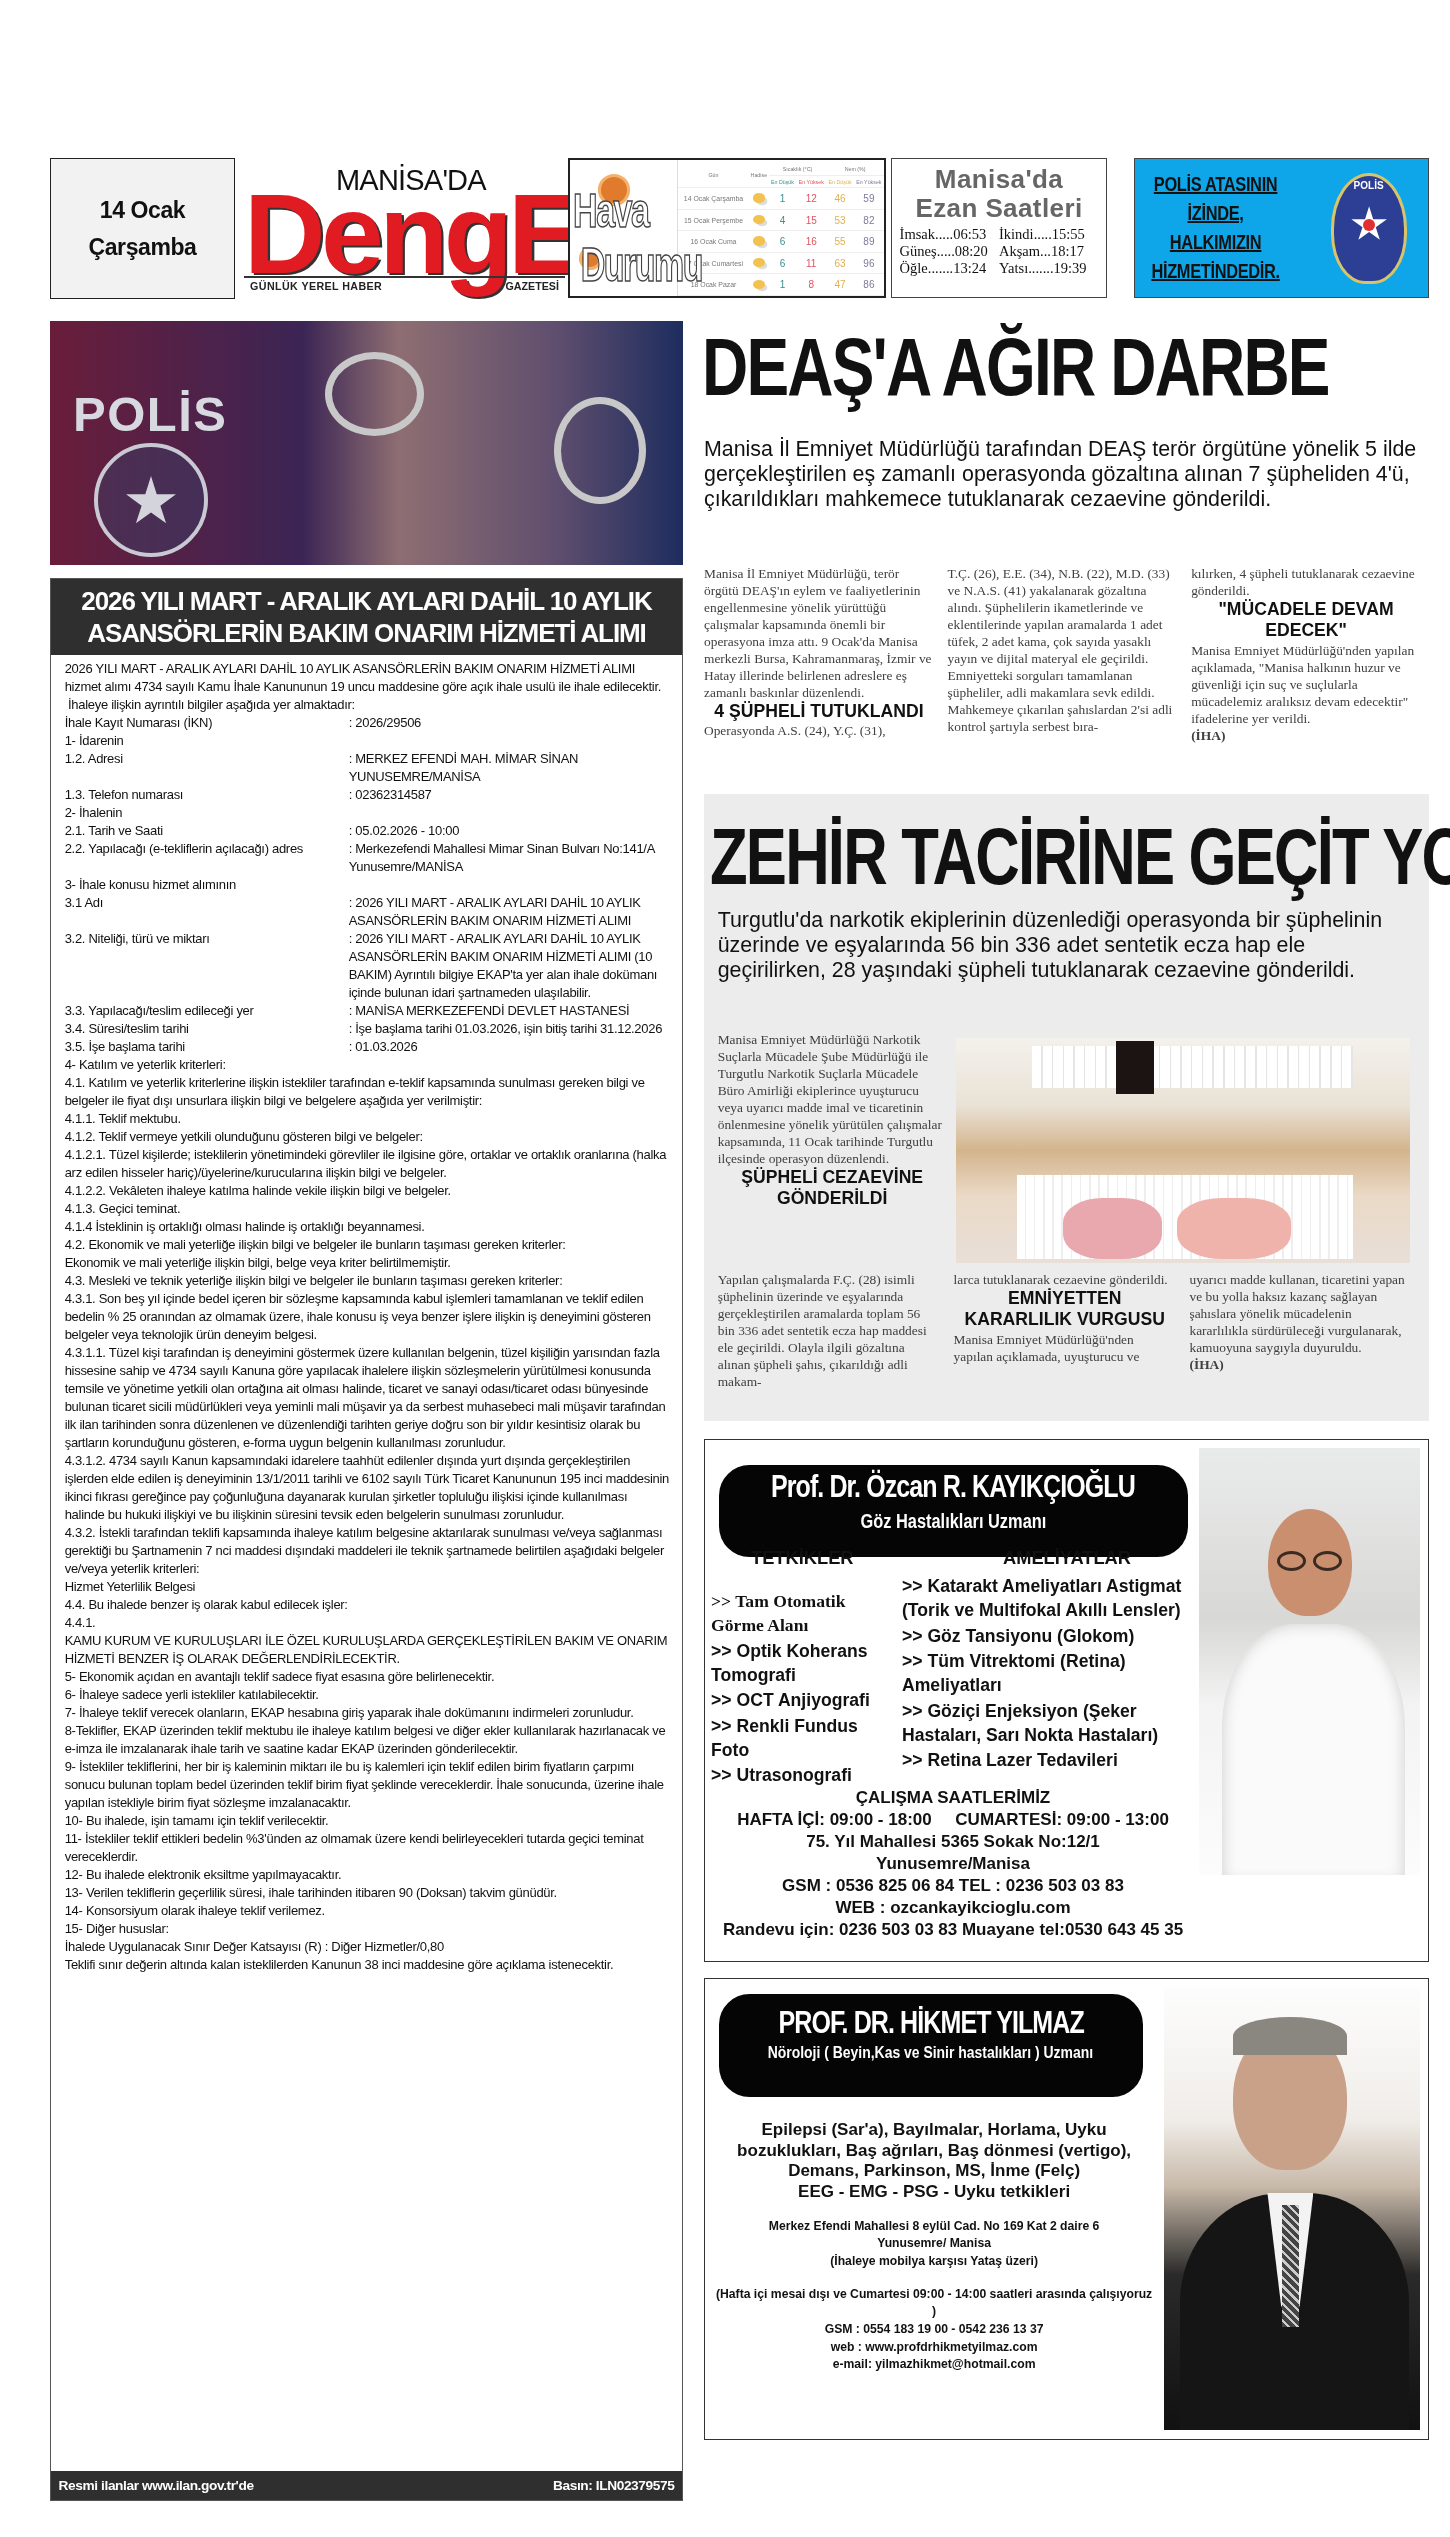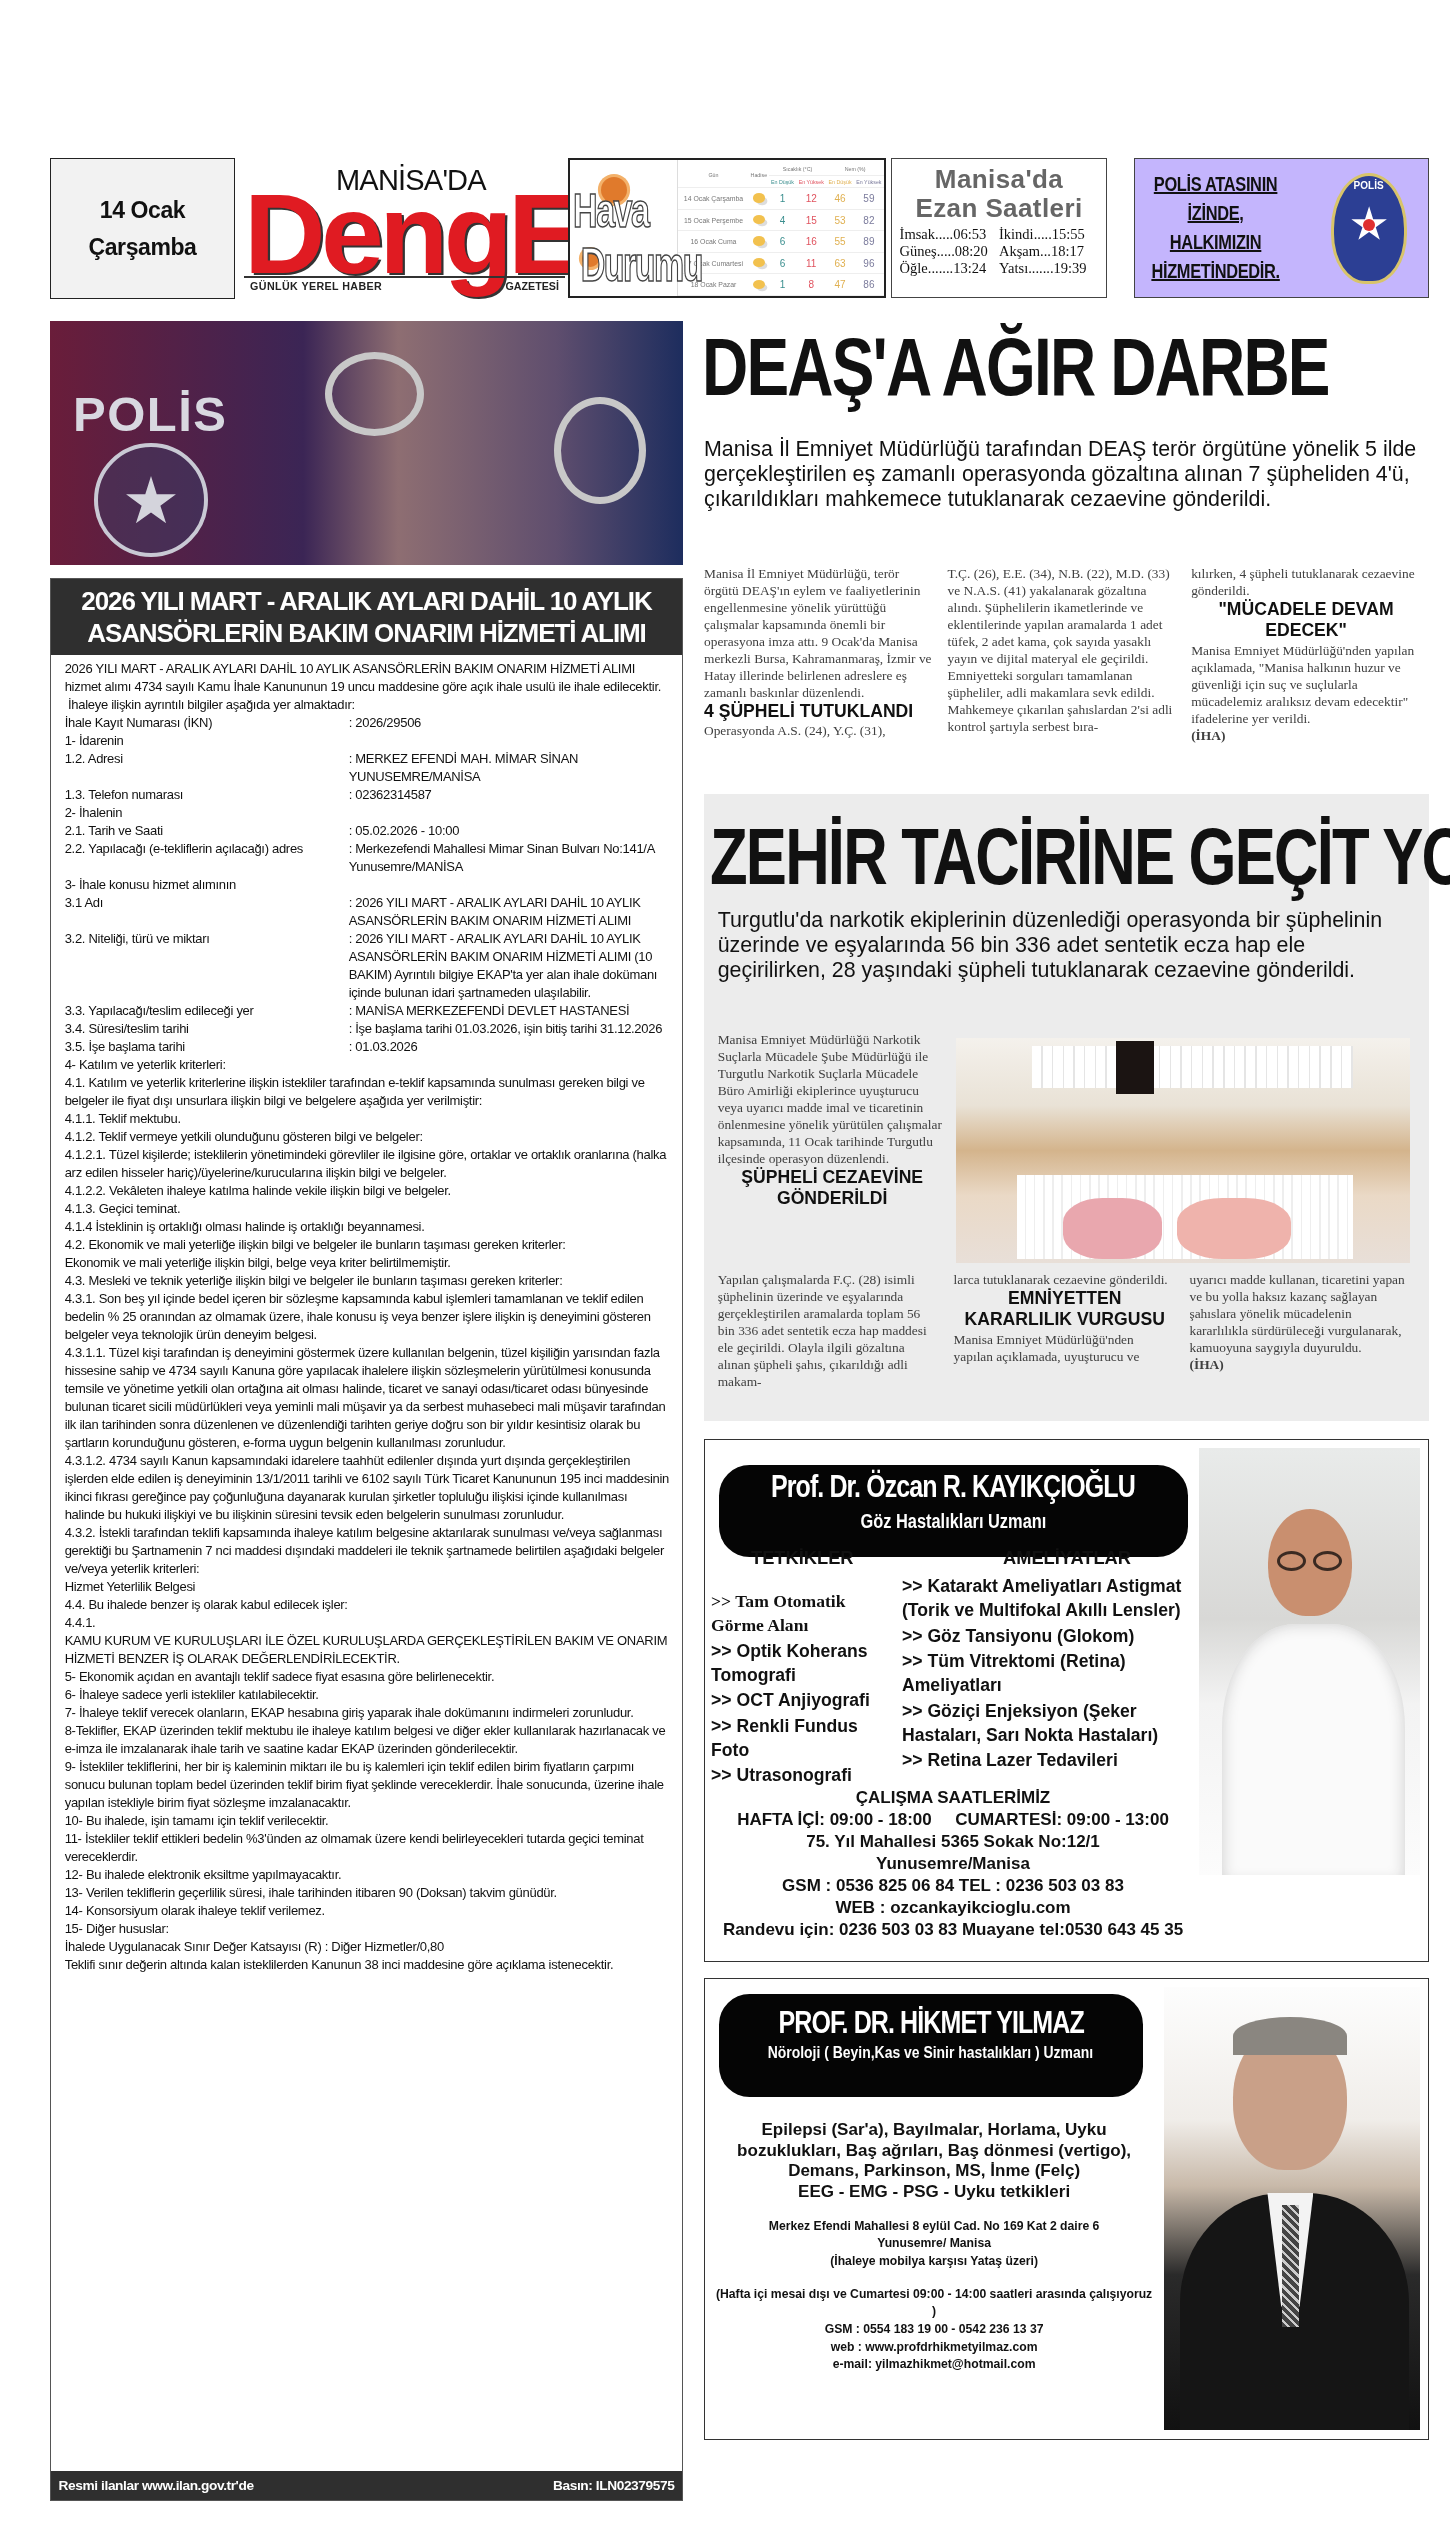--- a/index.html
+++ b/index.html
@@ -25,21 +25,21 @@
   .weather th { height: 12.2px; font-size: 5.3px; }
   .wv-min { color: #3a8e8e; font-size: 10px; }
   .wv-max { color: #e0525e; font-size: 10px; }
   .wv-hmin { color: #e0b050; font-size: 10px; }
   .wv-hmax { color: #7b7b9c; font-size: 10px; }
   .wicon { display: inline-block; width: 12.2px; height: 9.2px; border-radius: 50%; background: #f2c14e; box-shadow: 3.1px 3.1px 0 -0.8px #ddd; }
   .ezan-box { left: 891px; top: 158px; width: 216px; height: 140px; border: 1.5px solid #444; background: #fff; }
   .ezan-title { text-align: center; font-size: 26px; font-weight: bold; color: #666; line-height: 29px; margin-top: 6.1px; letter-spacing: 0.4px; }
   .ezan-grid { display: grid; grid-template-columns: 1fr 1fr; padding: 3.1px 7.6px; font-family: "Liberation Serif", serif; font-size: 14.5px; line-height: 17px; color: #111; }
 
-  .polis-box { left: 1134px; top: 158px; width: 295px; height: 140px; border: 1.5px solid #444; background: #c4b5fd; }
+  .polis-box { left: 1134px; top: 158px; width: 295px; height: 140px; border: 1.5px solid #444; background: #0ea5e9; }
   .polis-text { position: absolute; left: 15.3px; top: 10.7px; width: 160px; font-size: 20px; font-weight: bold; text-decoration: underline; text-align: center; line-height: 29px; letter-spacing: -0.4px; font-family: "Liberation Sans", sans-serif; transform: scaleX(0.82); transform-origin: left; }
   .polis-badge { position: absolute; right: 21.4px; top: 13.7px; width: 76px; height: 111px; border-radius: 50% 50% 45% 45%; background: #2c3f94; border: 3.1px solid #d8c46a; }
   .polis-badge .star { position: absolute; left: 17px; top: 30.5px; width: 37px; height: 37px; background: #fff; clip-path: polygon(50% 0,61% 35%,98% 35%,68% 57%,79% 91%,50% 70%,21% 91%,32% 57%,2% 35%,39% 35%); }
   .polis-badge .crescent { position: absolute; left: 29px; top: 43px; width: 12.2px; height: 12.2px; border-radius: 50%; background: #e03030; }
   .polis-badge .lbl { position: absolute; left: 0; right: 0; top: 4.6px; text-align: center; color: #fff; font-size: 10px; font-weight: bold; }
 
   
   .hero-img { left: 50px; top: 321px; width: 633px; height: 244px; background: linear-gradient(90deg, #6a1d3a 0%, #3b2555 40%, #8e6e72 55%, #5f4e6e 80%, #1d2d5e 100%); overflow: hidden; }
   .hero-polis { position: absolute; left: 23px; top: 65px; font-size: 49px; font-weight: bold; color: #d8d8e0; letter-spacing: 1.5px; }
   .hero-badge { position: absolute; left: 44px; top: 122px; width: 114px; height: 114px; border-radius: 50%; border: 4.6px solid #c9c9d4; background: rgba(60,60,100,0.5); }
@@ -298,21 +298,21 @@
     <span>Resmi ilanlar www.ilan.gov.tr'de</span>
     <span>Basın: ILN02379575</span>
   </div>
 </div>
 
 <div class="abs h-deas">DEAŞ'A AĞIR DARBE</div>
 <div class="abs lead1">Manisa İl Emniyet Müdürlüğü tarafından DEAŞ terör örgütüne yönelik 5 ilde gerçekleştirilen eş zamanlı operasyonda gözaltına alınan 7 şüpheliden 4'ü, çıkarıldıkları mahkemece tutuklanarak cezaevine gönderildi.</div>
 <div class="abs body1 cols">
   <div>
     <p class="serif">Manisa İl Emniyet Müdürlüğü, terör örgütü DEAŞ'ın eylem ve faaliyetlerinin engellenmesine yönelik yürüttüğü çalışmalar kapsamında önemli bir operasyona imza attı. 9 Ocak'da Manisa merkezli Bursa, Kahramanmaraş, İzmir ve Hatay illerinde belirlenen adreslere eş zamanlı baskınlar düzenlendi.</p>
-    <div class="sub" style="text-align:left;">4 ŞÜPHELİ TUTUKLANDI</div>
+    <div class="sub" style="text-align:center;">4 ŞÜPHELİ TUTUKLANDI</div>
     <p class="serif">Operasyonda A.S. (24), Y.Ç. (31),</p>
   </div>
   <div>
     <p class="serif">T.Ç. (26), E.E. (34), N.B. (22), M.D. (33) ve N.A.S. (41) yakalanarak gözaltına alındı. Şüphelilerin ikametlerinde ve eklentilerinde yapılan aramalarda 1 adet tüfek, 2 adet kama, çok sayıda yasaklı yayın ve dijital materyal ele geçirildi. Emniyetteki sorguları tamamlanan şüpheliler, adli makamlara sevk edildi. Mahkemeye çıkarılan şahıslardan 2'si adli kontrol şartıyla serbest bıra-</p>
   </div>
   <div>
     <p class="serif">kılırken, 4 şüpheli tutuklanarak cezaevine gönderildi.</p>
     <div class="sub">"MÜCADELE DEVAM EDECEK"</div>
     <p class="serif">Manisa Emniyet Müdürlüğü'nden yapılan açıklamada, "Manisa halkının huzur ve güvenliği için suç ve suçlularla mücadelemiz aralıksız devam edecektir" ifadelerine yer verildi.</p>
     <p class="serif" style="font-weight:bold">(İHA)</p>

